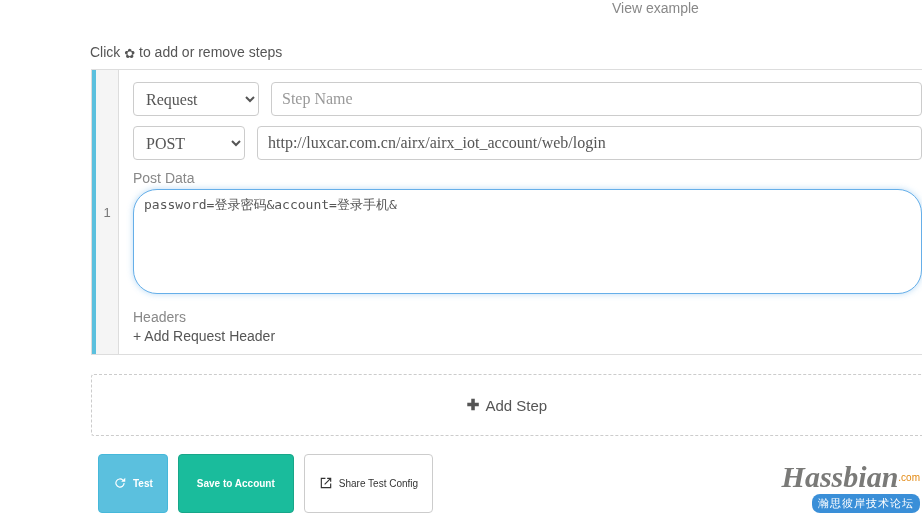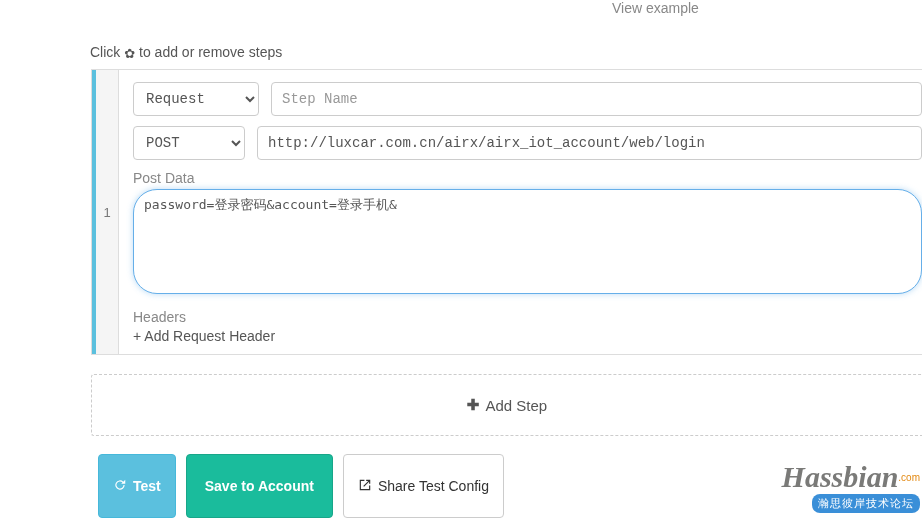--- a/index.html
+++ b/index.html
@@ -51,24 +51,24 @@
   }
   .step-body {
     flex: 1;
     padding: 12px 0 10px 14px;
   }
   .row1, .row2 { display: flex; gap: 12px; margin-bottom: 10px; }
   select.form-sel, input.form-inp, textarea.form-ta {
     border: 1px solid #ccc;
     border-radius: 4px;
     padding: 6px 10px;
-    font-size: 14px;
+    font-size: 16px;
     color: #555;
     background: #fff;
-    font-family: Liberation Mono, monospace;
+    font-family: Liberation Serif, serif;
   }
   select.form-sel {
     height: 34px;
     padding: 6px 8px;
     background: #fff;
   }
   .sel-type { width: 126px; }
   .sel-method { width: 112px; }
   input.form-inp { height: 34px; }
   .inp-name { flex: 1; }
@@ -120,21 +120,21 @@
     left: 98px;
     display: flex;
     gap: 10px;
   }
   .btn {
     display: inline-flex;
     align-items: center;
     gap: 6px;
     padding: 9px 14px;
     border-radius: 4px;
-    font-size: 14px;
+    font-size: 10px;
     font-weight: 600;
     cursor: pointer;
     border: 1px solid transparent;
   }
   .btn-test  { background: #5bc0de; color: #fff; border-color: #46b8da; }
   .btn-save  { background: #1abc9c; color: #fff; border-color: #18a689; padding: 23px 18px; }
   .btn-share { background: #fff; color: #333; border-color: #ccc; font-weight: 500; }
   .refresh-icon { display: inline-block; }
   .watermark {
     position: absolute;

